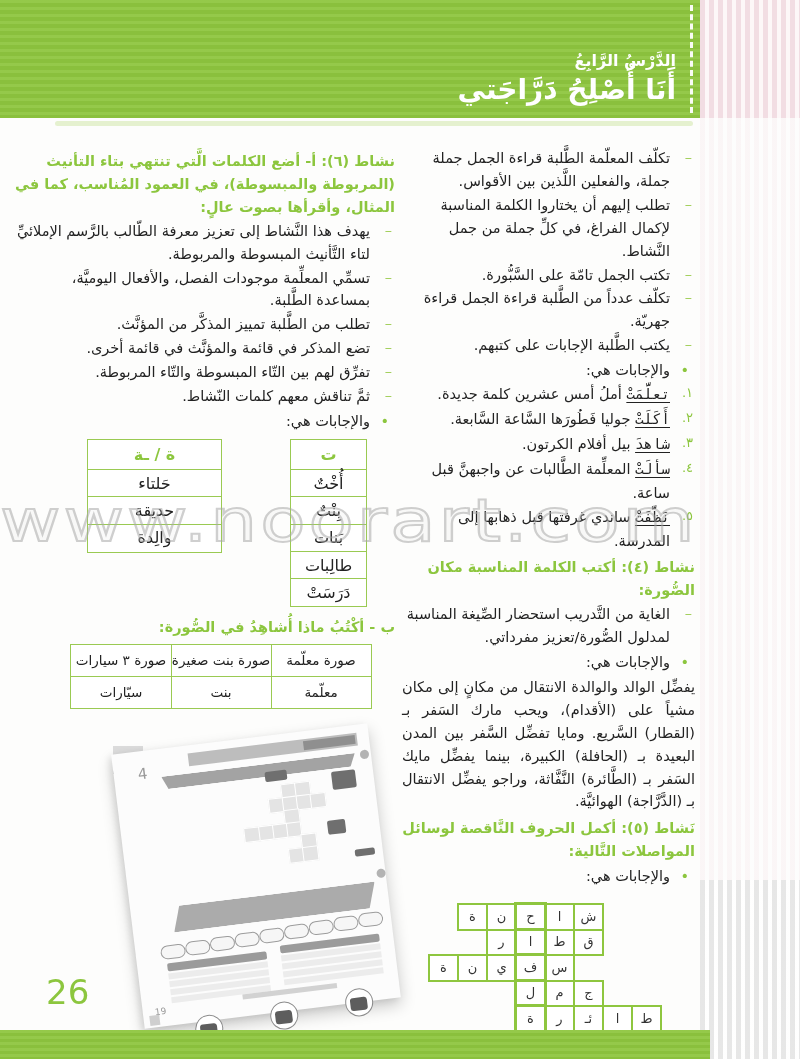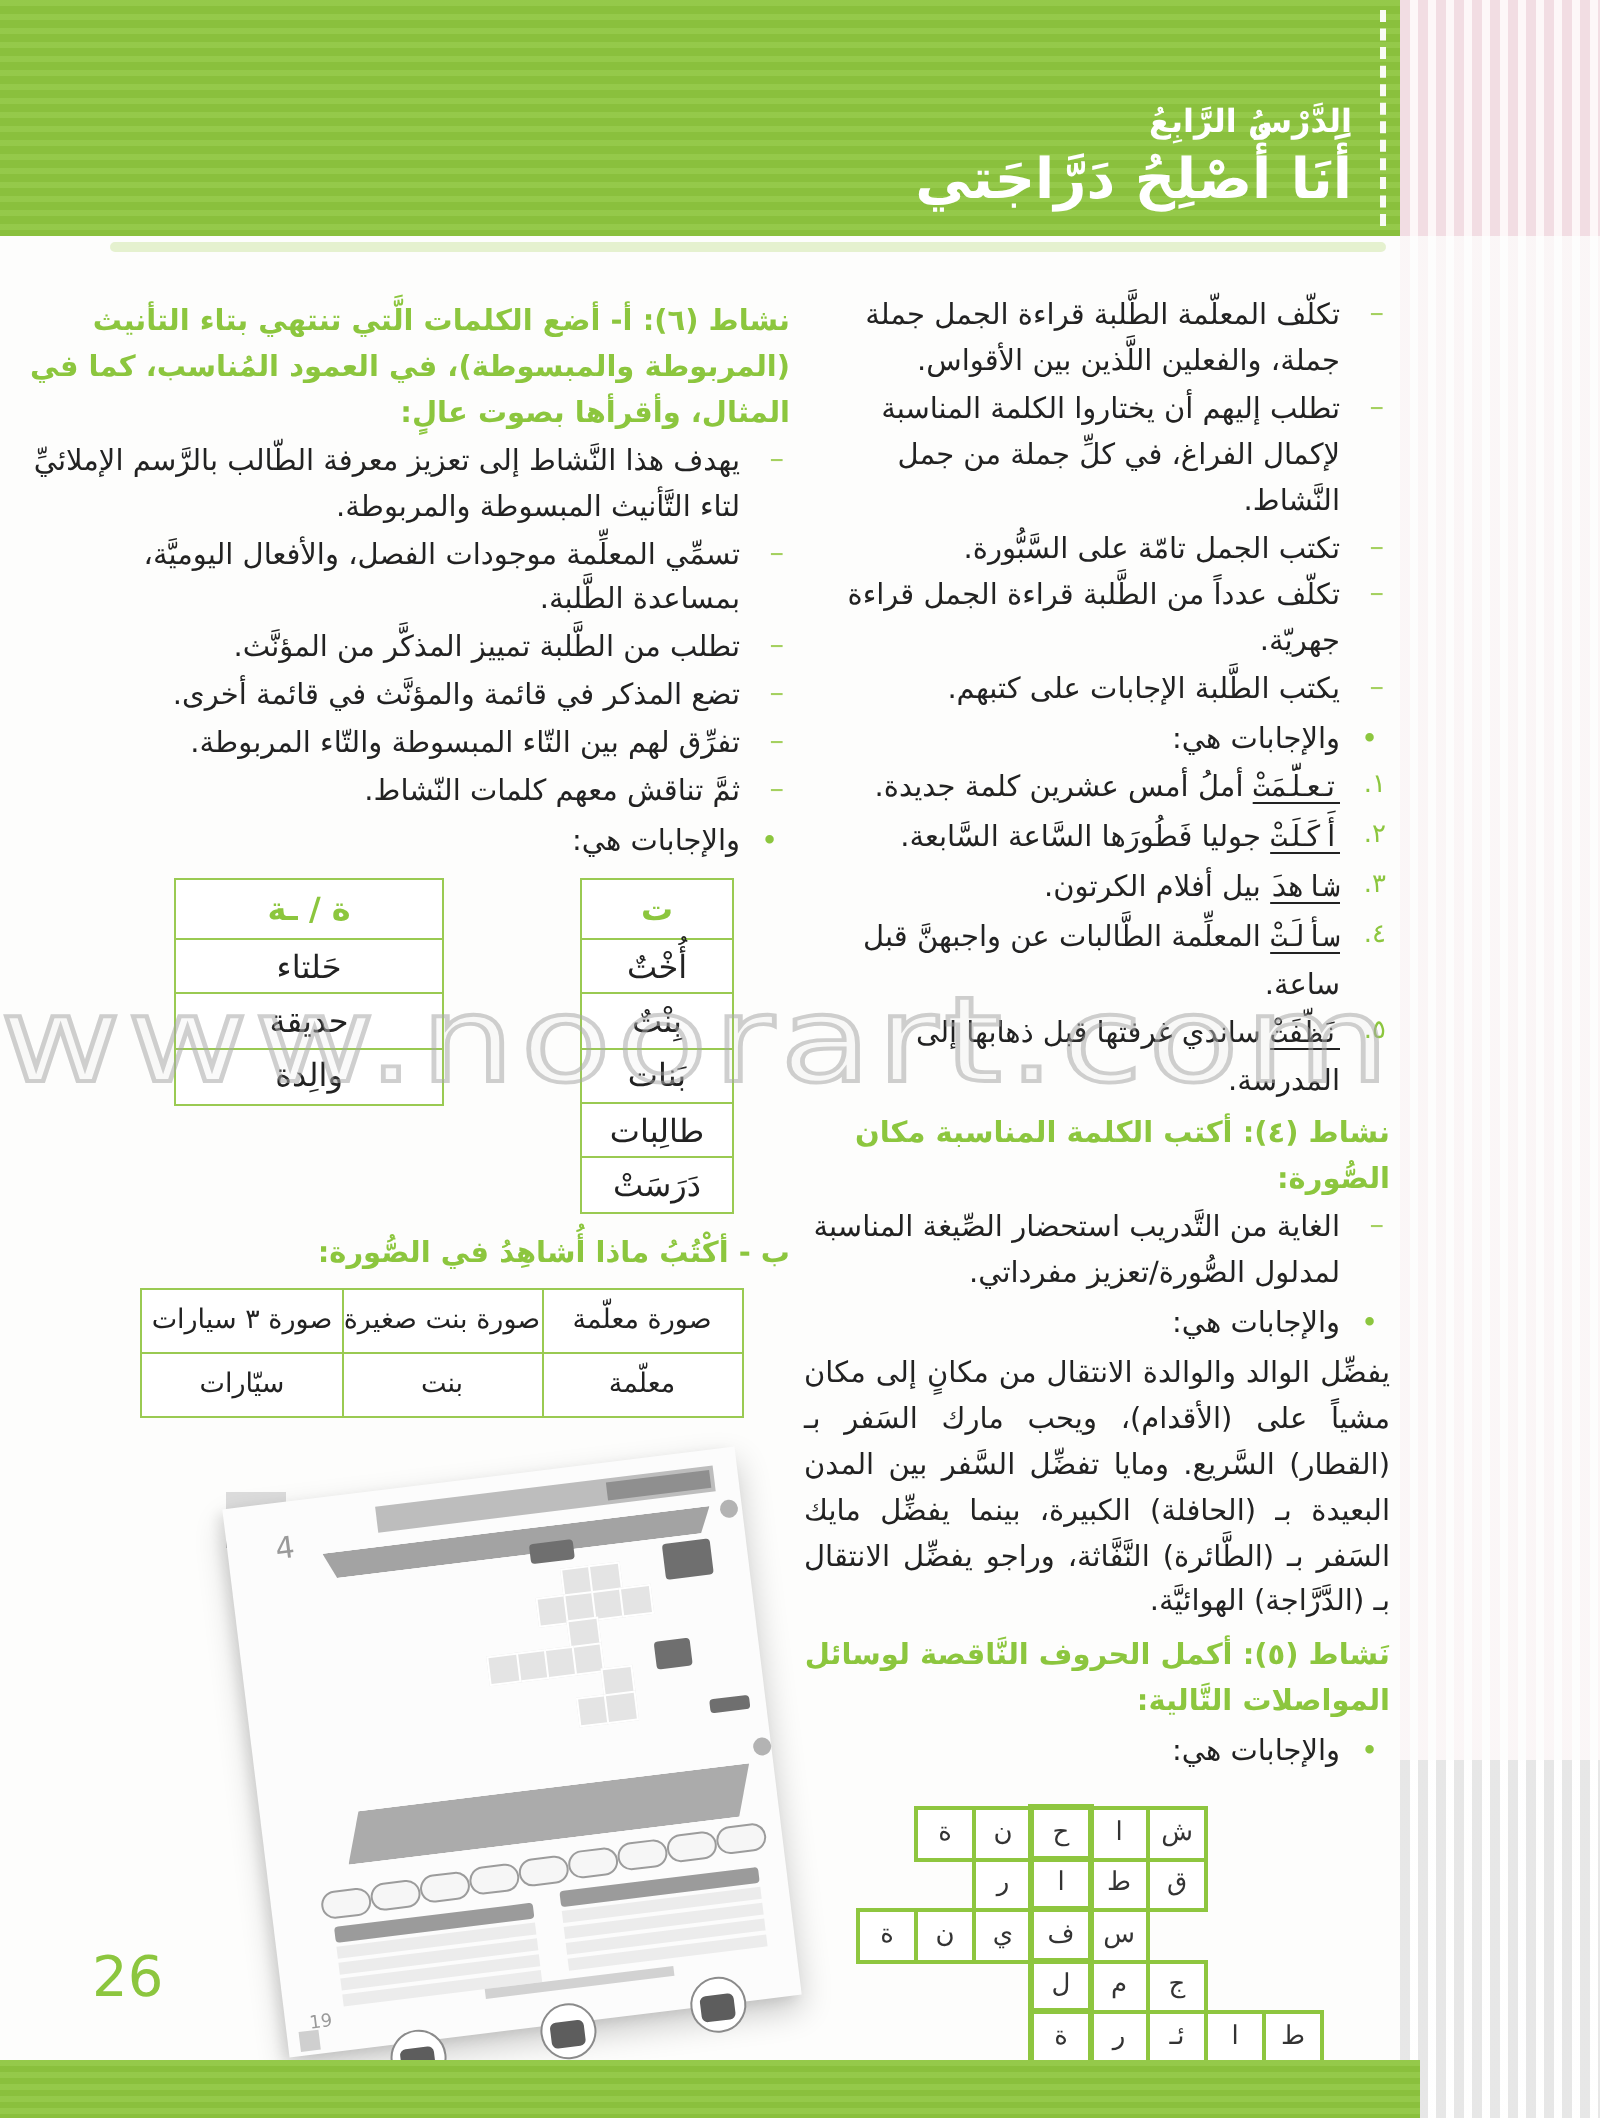--- a/index.html
+++ b/index.html
@@ -65,21 +65,21 @@
   
   .cw-grid { display:grid; grid-template-columns:repeat(8,29px); grid-auto-rows:25.5px;
     direction:rtl; margin:16px 34px 0 0; width:232px; }
   .cw { border:2px solid #8ec63f; margin:-1px; background:#fff; position:relative;
     display:flex; align-items:center; justify-content:center; font-size:13px; color:#333; }
   .cw.hl { border-width:3px; margin:-2px; z-index:2; }
 
   
   .bottom-bar { position:absolute; left:0; top:1030px; width:710px; height:29px; background:#8ec63f; z-index:4;
     background-image:repeating-linear-gradient(180deg, rgba(255,255,255,.06) 0 3px, rgba(0,0,0,.03) 3px 6px); }
-  .page-num { position:absolute; left:46px; top:972px; font-size:28px; color:#8cc63e; z-index:4; direction:ltr; }
+  .page-num { position:absolute; left:46px; top:972px; font-size:34px; color:#8cc63e; z-index:4; direction:ltr; }
 
   
   .thumb { position:absolute; left:95px; top:736px; width:302px; height:290px; z-index:1; }
   .thumb * { position:absolute; }
   .t-cornersq { left:18px; top:10px; width:30px; height:28px;
     background:linear-gradient(180deg,#dcdcdc 0 55%, #c6c6c6 55% 100%); }
   .t-page { left:32px; top:2px; width:258px; height:276px; background:#fcfcfc;
     transform:rotate(-7deg); transform-origin:50% 50%;
     box-shadow:0 7px 16px rgba(0,0,0,.2), -3px 2px 6px rgba(0,0,0,.08); }
   .t-num4 { left:24px; top:14px; color:#9a9a9a; font-size:15px; direction:ltr; }

